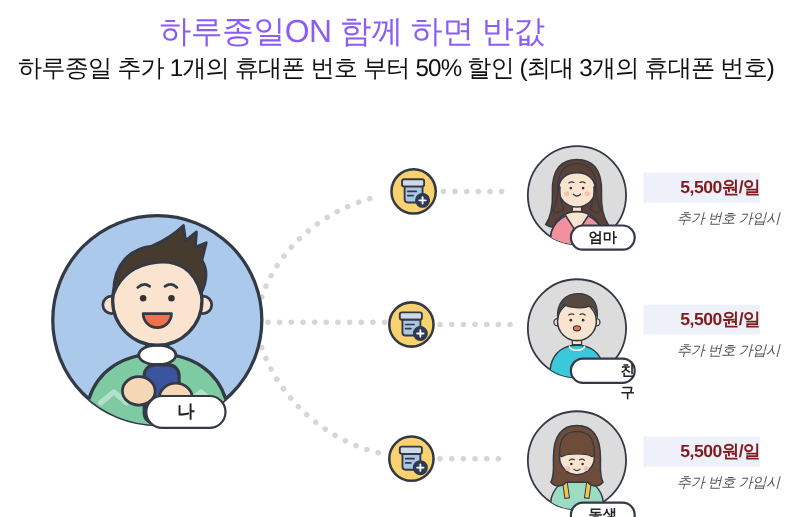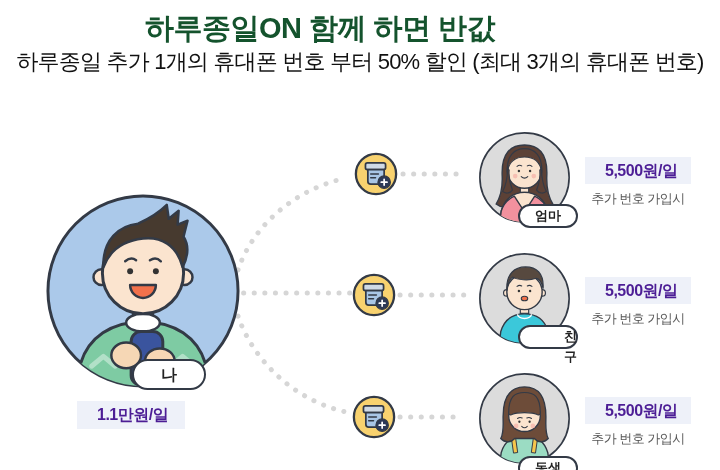--- a/index.html
+++ b/index.html
@@ -1,42 +1,42 @@
 <!DOCTYPE html>
 <html><head>
 <meta charset="utf-8">
 <style>
   * { margin:0; padding:0; box-sizing:border-box; }
   html,body { width:720px; height:470px; background:#ffffff; overflow:hidden;
               font-family:"Liberation Sans","DejaVu Sans",sans-serif; }
   .stage { position:relative; width:720px; height:470px; background:#fff; }
 
   .title { position:absolute; top:9px; left:0; width:640px; text-align:center;
-           font-size:29px; font-weight:bold; color:#14532d; letter-spacing:-0.5px; }
+           font-size:29px; font-weight:normal; color:#8b5cf6; letter-spacing:-0.5px; }
   .subtitle { position:absolute; top:47px; left:0; width:720px; text-align:center;
               font-size:22px; font-weight:normal; color:#111; letter-spacing:-0.8px; }
 
   svg.connectors { position:absolute; left:0; top:0; width:720px; height:470px; }
 
   .abs { position:absolute; }
 
   .name-pill { position:absolute; background:#fff; border:2px solid #333a46;
                border-radius:16px; text-align:center; color:#222; font-weight:bold;
                z-index:5;margin-left:24px; }
   .pill-main { left:108px; top:359px; width:74px; height:31px; font-size:16px; line-height:27px; }
   .pill-member { width:60px; height:24px; font-size:13px; line-height:20px; border-radius:13px; left:494px; }
 
-  .price-box { position:absolute; background:#eef1f9; text-align:left;
-               font-weight:bold; color:#4c1d95; letter-spacing:-0.5px;padding-left:20px; }
+  .price-box { position:absolute; background:#eef1f9; text-align:right;
+               font-weight:bold; color:#7f1d1d; letter-spacing:-0.5px;padding-left:20px; }
   .price-main { left:77px; top:401px; width:108px; height:28px; font-size:16px; line-height:28px; }
   .price-member { left:585px; width:106px; height:27px; font-size:16px; line-height:27px; }
 
   .caption { position:absolute; text-align:center; color:#555; font-size:13px; letter-spacing:-0.5px; }
   .caption-main { left:77px; top:434px; width:108px; }
-  .caption-member { left:580px; width:116px; }
+  .caption-member { left:604px; width:116px;font-style:italic; }
 
   .avatar-main { left:44px; top:192px; width:198px; height:198px; }
   .avatar-member { left:478px; width:93px; height:93px; }
   .add-icon { width:46px; height:46px; }
 </style>
 </head>
 <body>
 
 <div class="stage">
 
@@ -74,21 +74,20 @@
     <circle cx="142" cy="86" r="8" fill="#fbe4cf" stroke="#333a46" stroke-width="2.5"></circle>
     <circle cx="100" cy="82" r="41" fill="#fbe4cf" stroke="#333a46" stroke-width="3"></circle>
     <path d="M60,76 C59,48 76,34 95,32 C106,27 116,21 124,13 L126,27 L136,19 L135,33 L145,29 L141,45
              C146,53 147,62 140,76 C134,53 118,45 100,47 C82,49 67,57 60,76 Z" fill="#473a2f" stroke="#333a46" stroke-width="2.5" stroke-linejoin="round"></path>
     <path d="M82,70 q6,-5 11,-1 M107,69 q6,-4 11,1" stroke="#333a46" stroke-width="2.5" fill="none" stroke-linecap="round"></path>
     <circle cx="87" cy="80" r="3" fill="#333"></circle>
       <circle cx="113" cy="80" r="3" fill="#333"></circle>
     <path d="M87,94 a13,13 0 0 0 26,0 z" fill="#f2714b" stroke="#333a46" stroke-width="2.5" stroke-linejoin="round"></path>
   </svg>
   <div class="name-pill pill-main">나</div>
-  <div class="price-box price-main">1.1만원/일</div>
 
   <svg class="abs add-icon" style="left:353px; top:151px;" viewBox="0 0 48 48">
     <circle cx="24" cy="24" r="21" fill="#f8d26f" stroke="#333a46" stroke-width="2.4"></circle>
     <rect x="13" y="12.5" width="21" height="7" rx="2" fill="#cfdae6" stroke="#333a46" stroke-width="1.8"></rect>
     <path d="M15.5,19.5 h17 v12 a3,3 0 0 1 -3,3 h-11 a3,3 0 0 1 -3,-3 Z" fill="#a9c6e6" stroke="#333a46" stroke-width="1.8"></path>
     <path d="M18.5,24 h8 M18.5,28 h5" stroke="#333a46" stroke-width="1.6" stroke-linecap="round"></path>
     <circle cx="32.5" cy="32.5" r="6.5" fill="#2c3957" stroke="#333a46" stroke-width="1.2"></circle>
     <path d="M32.5,29.5 v6 M29.5,32.5 h6" stroke="#ffffff" stroke-width="1.8" stroke-linecap="round"></path>
   </svg>
   <svg class="abs add-icon" style="left:351px; top:272px;" viewBox="0 0 48 48">

